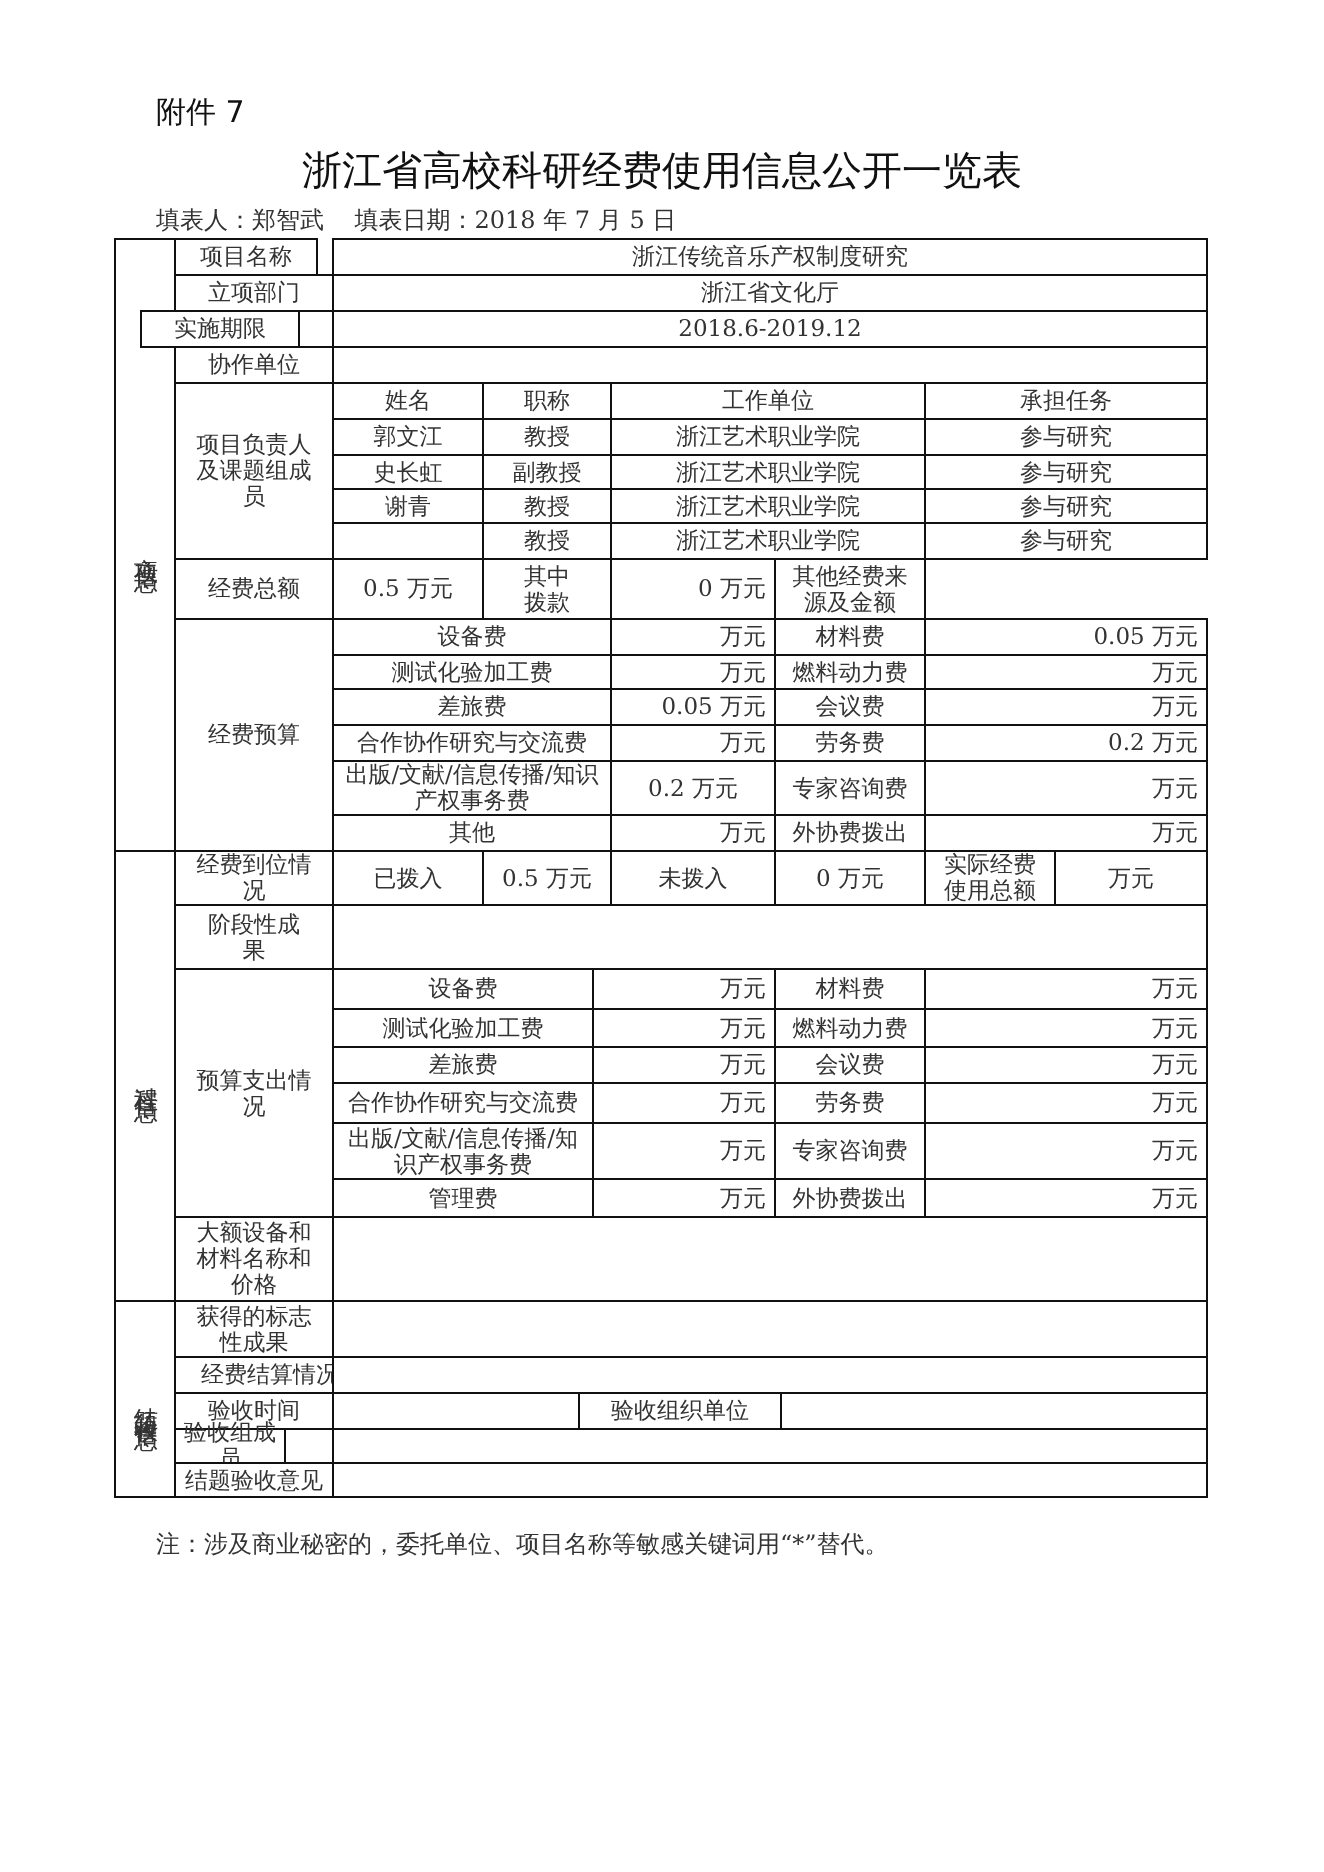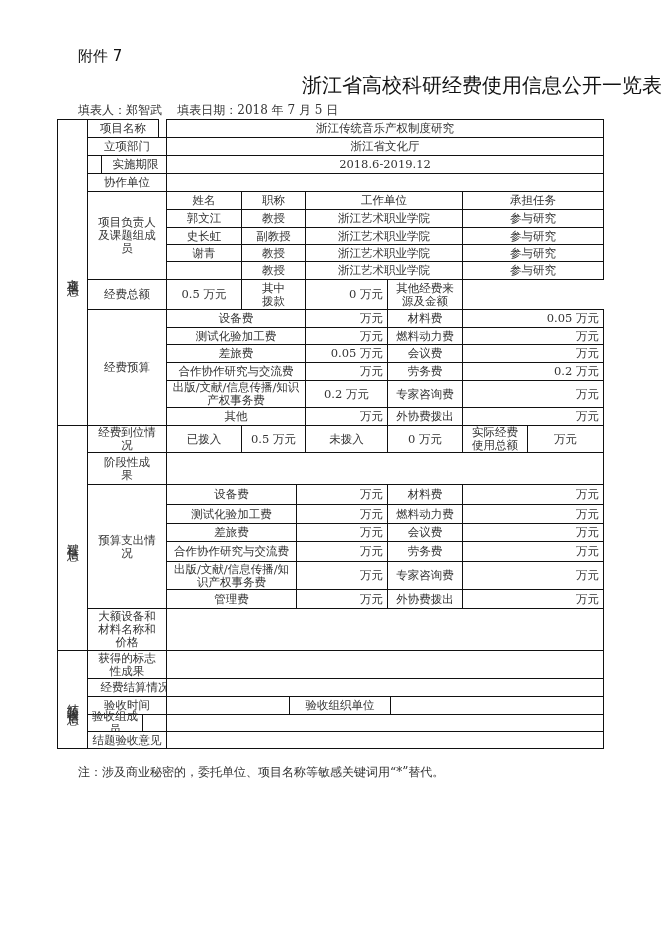--- a/index.html
+++ b/index.html
@@ -1,19 +1,19 @@
 <!DOCTYPE html>
 <html><head>
 <meta charset="utf-8">
 <style>
   html, body { margin:0; padding:0; background:#ffffff; }
   body { width:662px; height:936px; position:relative; overflow:hidden;
          font-family:"DejaVu Serif","Liberation Serif",serif; color:#222; }
   .attach { position:absolute; left:78px; top:47px; font-family:"DejaVu Sans","Liberation Sans",sans-serif; font-size:15px; color:#111; }
-  .title { position:absolute; left:0; width:662px; top:72px; text-align:right; font-family:"DejaVu Sans","Liberation Sans",sans-serif; font-size:20px; color:#111; letter-spacing:0px; }
+  .title { position:absolute; left:0; width:662px; top:72px; text-align:center; font-family:"DejaVu Sans","Liberation Sans",sans-serif; font-size:20px; color:#111; letter-spacing:0px; }
   .filler { position:absolute; left:78px; top:102px; font-size:12px; color:#333; white-space:pre; }
   .note { position:absolute; left:78px; top:764px; font-size:12px; color:#333; white-space:pre; }
   .c { position:absolute; box-sizing:border-box; border:1px solid #111; display:flex; align-items:center; justify-content:center;
        font-size:11.5px; line-height:13px; text-align:center; color:#333; background:#fff; padding:0 2px; }
   .r { justify-content:flex-end; padding-right:4px; }
   .vert { writing-mode:vertical-rl; text-orientation:upright; letter-spacing:2px; font-size:12px; }
   .wrap { white-space:normal; }
 </style>
 </head>
 <body>
@@ -23,21 +23,21 @@
 <div class="filler">填表人：郑智武    填表日期：2018 年 7 月 5 日</div>
 
 <div class="c vert" style="left:57px;top:119px;width:31px;height:307px;">立项信息</div>
 <div class="c vert" style="left:57px;top:425px;width:31px;height:226px;">过程信息</div>
 <div class="c vert" style="left:57px;top:650px;width:31px;height:99px;">结题验收信息</div>
 
 <div class="c" style="left:87px;top:119px;width:72px;height:19px;">项目名称</div>
 <div class="c" style="left:166px;top:119px;width:438px;height:19px;">浙江传统音乐产权制度研究</div>
 <div class="c" style="left:87px;top:137px;width:80px;height:19px;">立项部门</div>
 <div class="c" style="left:166px;top:137px;width:438px;height:19px;">浙江省文化厅</div>
-<div class="c" style="left:101px;top:155px;width:69px;height:19px;">实施期限</div>
+<div class="c" style="left:70px;top:155px;width:80px;height:19px;">实施期限</div>
 <div class="c" style="left:166px;top:155px;width:438px;height:19px;">2018.6-2019.12</div>
 <div class="c" style="left:87px;top:173px;width:80px;height:19px;">协作单位</div>
 <div class="c" style="left:166px;top:173px;width:438px;height:19px;"></div>
 
 <div class="c wrap" style="left:87px;top:191px;width:80px;height:89px;padding:0 6px;">项目负责人及课题组成员</div>
 <div class="c" style="left:166px;top:191px;width:76px;height:19px;">姓名</div>
 <div class="c" style="left:241px;top:191px;width:65px;height:19px;">职称</div>
 <div class="c" style="left:305px;top:191px;width:158px;height:19px;">工作单位</div>
 <div class="c" style="left:462px;top:191px;width:142px;height:19px;">承担任务</div>
 

